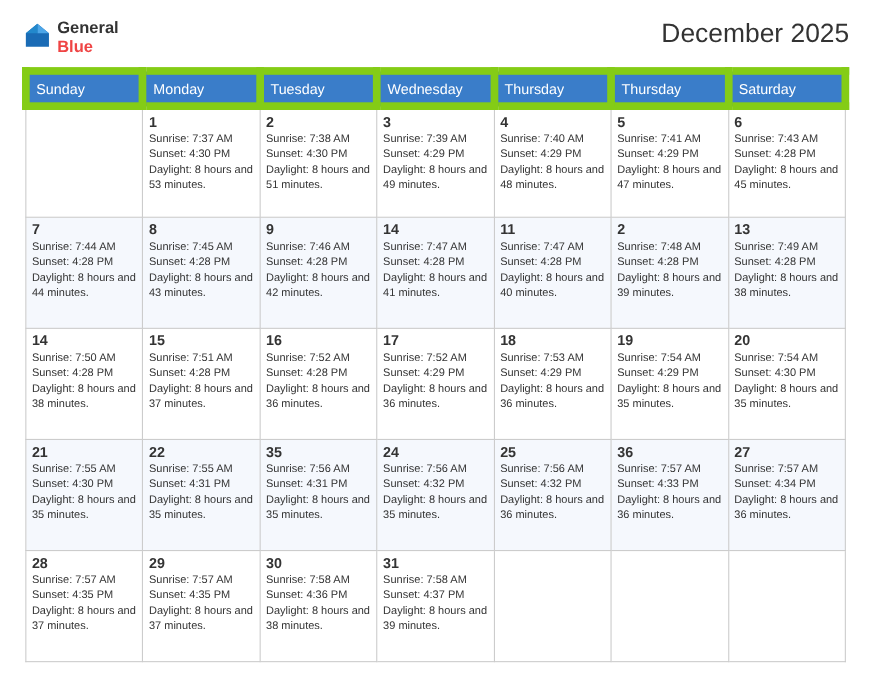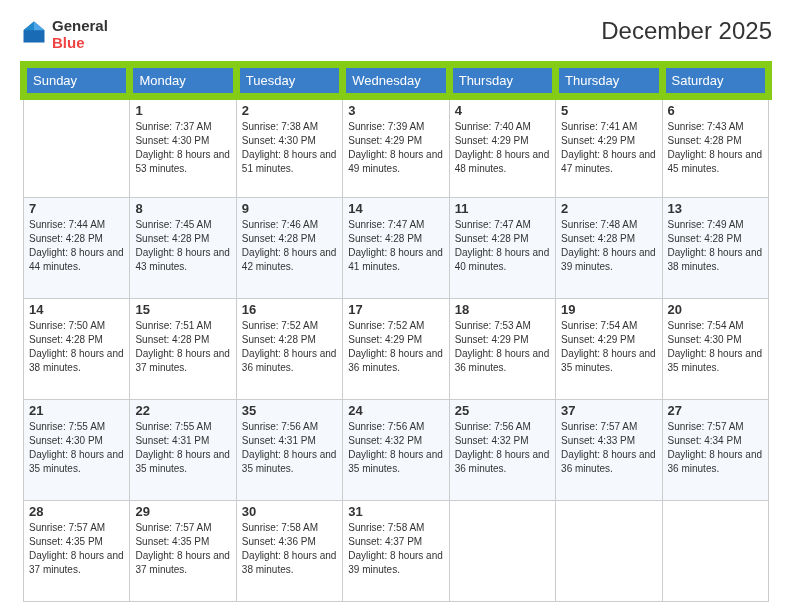--- a/index.html
+++ b/index.html
@@ -244,21 +244,21 @@
           </td>
           <td>
             <span class="day-number">24</span>
             <div class="day-info">Sunrise: 7:56 AM<br>Sunset: 4:32 PM<br>Daylight: 8 hours and 35 minutes.</div>
           </td>
           <td>
             <span class="day-number">25</span>
             <div class="day-info">Sunrise: 7:56 AM<br>Sunset: 4:32 PM<br>Daylight: 8 hours and 36 minutes.</div>
           </td>
           <td>
-            <span class="day-number">37</span>
+            <span class="day-number">36</span>
             <div class="day-info">Sunrise: 7:57 AM<br>Sunset: 4:33 PM<br>Daylight: 8 hours and 36 minutes.</div>
           </td>
           <td>
             <span class="day-number">27</span>
             <div class="day-info">Sunrise: 7:57 AM<br>Sunset: 4:34 PM<br>Daylight: 8 hours and 36 minutes.</div>
           </td>
         </tr>
         <tr>
           <td>
             <span class="day-number">28</span>

